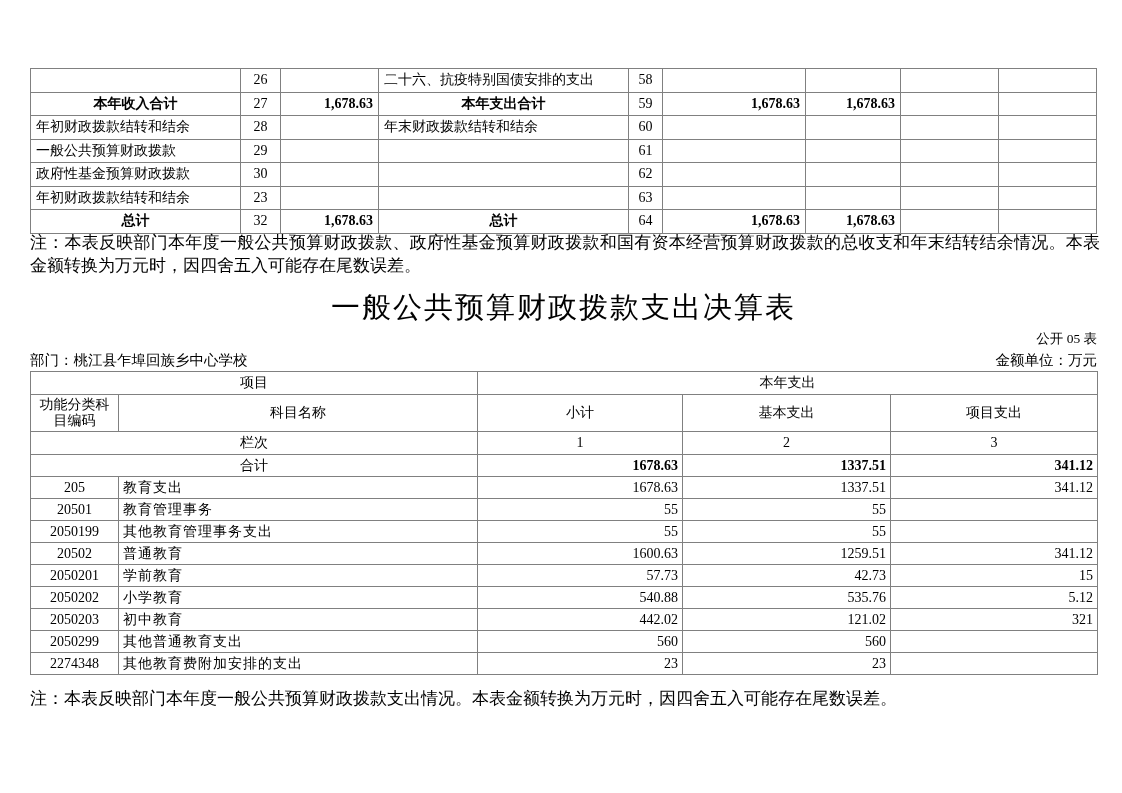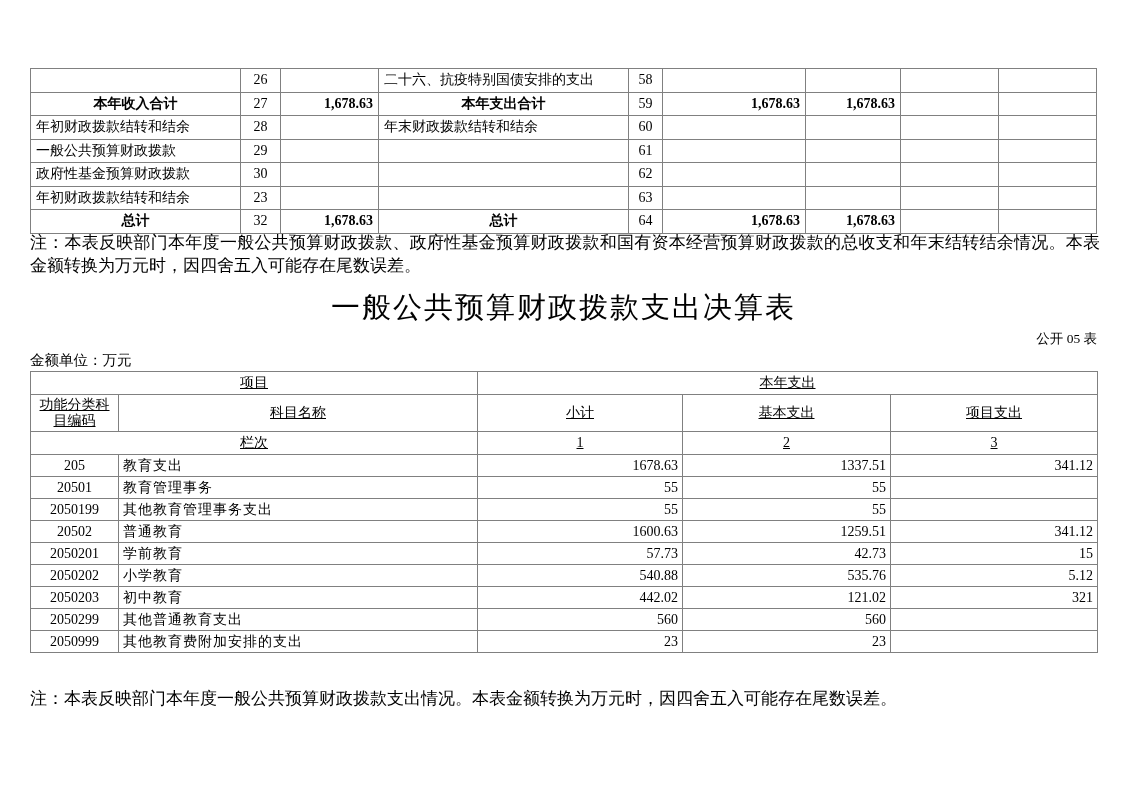--- a/index.html
+++ b/index.html
@@ -28,21 +28,21 @@
          font-size:29px;letter-spacing:2px;font-weight:normal;}
   #doccode{position:absolute;left:30px;top:330px;width:1067px;text-align:right;font-size:13.5px;}
   #metaline{position:absolute;left:30px;top:351px;width:1067px;display:flex;
             justify-content:space-between;font-size:14.5px;}
   
   #t2{position:absolute;left:30px;top:371px;width:1067px;border:1.5px solid #5a5a5a;}
   #t2 td{
     border:1px solid #808080;font-size:14px;padding:0 4px;
     overflow:hidden;vertical-align:middle;
   }
-  #t2 .hd{text-align:center;white-space:normal;height:22px;text-decoration:underline;}
+  #t2 .hd{text-align:center;white-space:normal;height:22px;}
   #t2 .hd2{height:36px;line-height:1.15;}
   #t2 .code{text-align:center;white-space:nowrap;height:21px;}
   #t2 .name{text-align:left;white-space:nowrap;letter-spacing:1px;}
   #t2 .num{text-align:right;white-space:nowrap;}
   #t2 tr.total .num{font-weight:bold;}
 </style>
 </head>
 <body>
 
 <table id="t1">
@@ -143,20 +143,21 @@
         <td class="num"></td>
       </tr>
     </tbody>
 </table>
 
 <div class="note" id="note1">注：本表反映部门本年度一般公共预算财政拨款、政府性基金预算财政拨款和国有资本经营预算财政拨款的总收支和年末结转结余情况。本表金额转换为万元时，因四舍五入可能存在尾数误差。</div>
 
 <div id="title">一般公共预算财政拨款支出决算表</div>
 <div id="doccode">公开 05 表</div>
 <div id="metaline">
+  <span>部门：桃江县乍埠回族乡中心学校</span>
   <span>金额单位：万元</span>
 </div>
 
 <table id="t2">
   <colgroup>
     <col style="width:88px">
       <col style="width:359px">
       <col style="width:205px">
     <col style="width:208px">
       <col style="width:207px">
@@ -172,20 +173,26 @@
       <td class="hd hd2">小计</td>
       <td class="hd hd2">基本支出</td>
       <td class="hd hd2">项目支出</td>
     </tr>
     <tr>
       <td class="hd" colspan="2">栏次</td>
       <td class="hd">1</td>
       <td class="hd">2</td>
       <td class="hd">3</td>
     </tr>
+    <tr class="total">
+      <td class="hd code" colspan="2" style="text-align:center">合计</td>
+      <td class="num">1678.63</td>
+      <td class="num">1337.51</td>
+      <td class="num">341.12</td>
+    </tr>
   </tbody>
   <tbody>
 
       <tr>
         <td class="code">205</td>
         <td class="name">教育支出</td>
         <td class="num">1678.63</td>
         <td class="num">1337.51</td>
         <td class="num">341.12</td>
       </tr>
@@ -241,21 +248,21 @@
       <tr>
         <td class="code">2050299</td>
         <td class="name">其他普通教育支出</td>
         <td class="num">560</td>
         <td class="num">560</td>
         <td class="num"></td>
       </tr>
 
 
       <tr>
-        <td class="code">2050999</td>
+        <td class="code">2274348</td>
         <td class="name">其他教育费附加安排的支出</td>
         <td class="num">23</td>
         <td class="num">23</td>
         <td class="num"></td>
       </tr>
     </tbody>
 </table>
 
 <div class="note" id="note2">注：本表反映部门本年度一般公共预算财政拨款支出情况。本表金额转换为万元时，因四舍五入可能存在尾数误差。</div>
 

